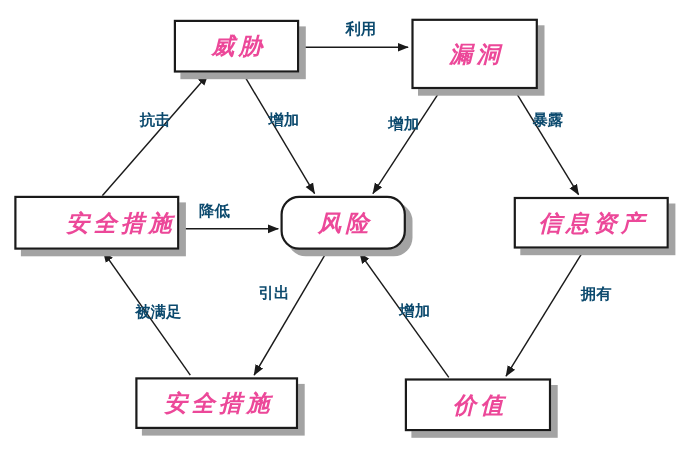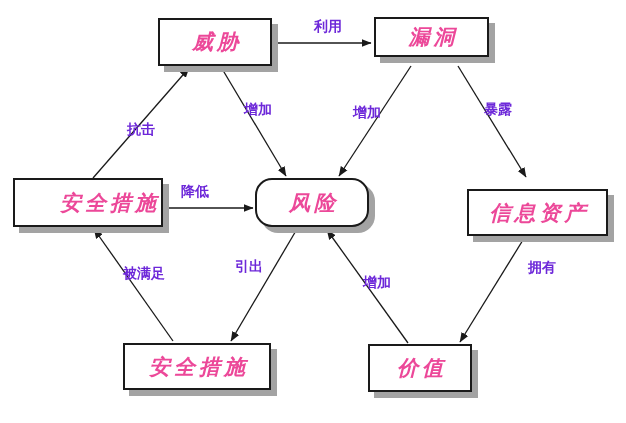--- a/index.html
+++ b/index.html
@@ -41,21 +41,21 @@
     letter-spacing: 4px;
     text-indent: 4px;
     white-space: nowrap;
     font-style: italic;
   }
   .edge-label {
     position: absolute;
     transform: translate(-50%, -50%);
     font-size: 14px;
     font-weight: bold;
-    color: #6d28d9;
+    color: #0c4a6e;
     white-space: nowrap;
   }
 </style>
 </head>
 <body>
 
 <div class="canvas">
 
   <svg class="edges-svg" viewBox="0 0 626 423">
     <defs>
@@ -69,31 +69,31 @@
     <line x1="411" y1="66" x2="339" y2="176" marker-end="url(#arrow)"></line>
     <line x1="458" y1="66" x2="526" y2="177" marker-end="url(#arrow)"></line>
     <line x1="164" y1="208" x2="253" y2="208" marker-end="url(#arrow)"></line>
     <line x1="173" y1="341" x2="94" y2="229" marker-end="url(#arrow)"></line>
     <line x1="297" y1="229" x2="231" y2="341" marker-end="url(#arrow)"></line>
     <line x1="408" y1="343" x2="327" y2="230" marker-end="url(#arrow)"></line>
     <line x1="531" y1="227" x2="460" y2="342" marker-end="url(#arrow)"></line>
   </svg>
 
   <div class="node" style="left:158px; top:18px;  width:114px; height:48px;">威胁</div>
-  <div class="node" style="left:374px; top:17px;  width:115px; height:40px;">漏洞</div>
+  <div class="node" style="left:374px; top:17px;  width:115px; height:64px;">漏洞</div>
   <div class="node" style="left:13px;  top:178px; width:150px; height:49px;padding-left:40px;">安全措施</div>
   <div class="node" style="left:255px; top:178px; width:114px; height:49px;border-radius:17px;">风险</div>
-  <div class="node" style="left:467px; top:189px; width:141px; height:47px;">信息资产</div>
+  <div class="node" style="left:467px; top:179px; width:141px; height:47px;">信息资产</div>
   <div class="node" style="left:123px; top:343px; width:148px; height:47px;">安全措施</div>
-  <div class="node" style="left:368px; top:344px; width:104px; height:48px;">价值</div>
+  <div class="node" style="left:368px; top:344px; width:133px; height:48px;">价值</div>
 
   <span class="edge-label" style="left:328px; top:27px;">利用</span>
-  <span class="edge-label" style="left:141px; top:110px;margin-top:20px;">抗击</span>
+  <span class="edge-label" style="left:141px; top:110px;">抗击</span>
   <span class="edge-label" style="left:258px; top:110px;">增加</span>
   <span class="edge-label" style="left:367px; top:113px;">增加</span>
   <span class="edge-label" style="left:498px; top:110px;">暴露</span>
   <span class="edge-label" style="left:195px; top:192px;">降低</span>
-  <span class="edge-label" style="left:144px; top:274px;">被满足</span>
+  <span class="edge-label" style="left:144px; top:284px;">被满足</span>
   <span class="edge-label" style="left:249px; top:267px;font-family:Liberation Mono, monospace;">引出</span>
   <span class="edge-label" style="left:377px; top:283px;">增加</span>
   <span class="edge-label" style="left:495px; top:268px;margin-left:47px;">拥有</span>
 
 </div>
 
 </body></html>

